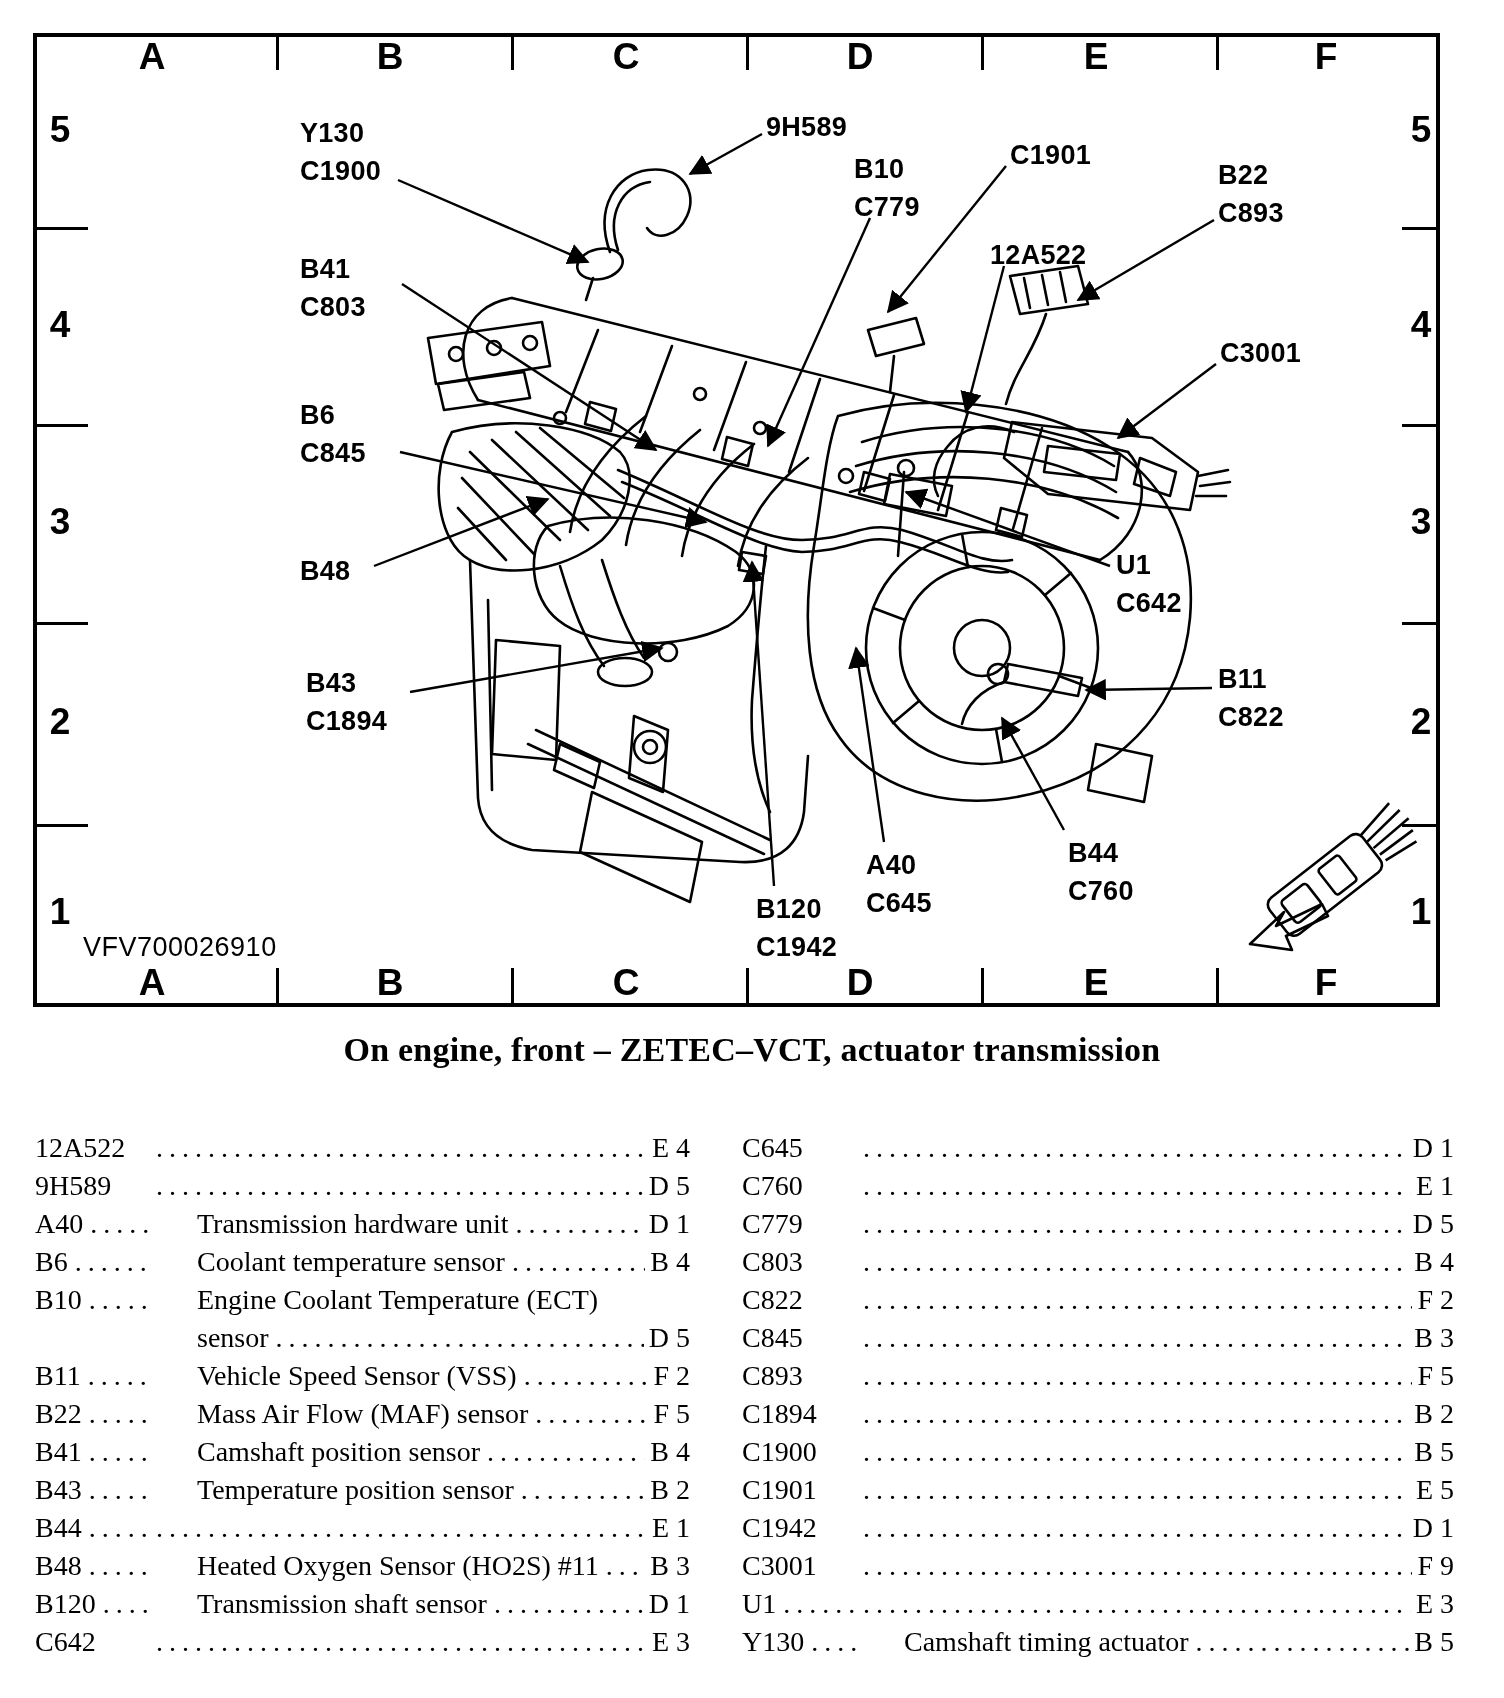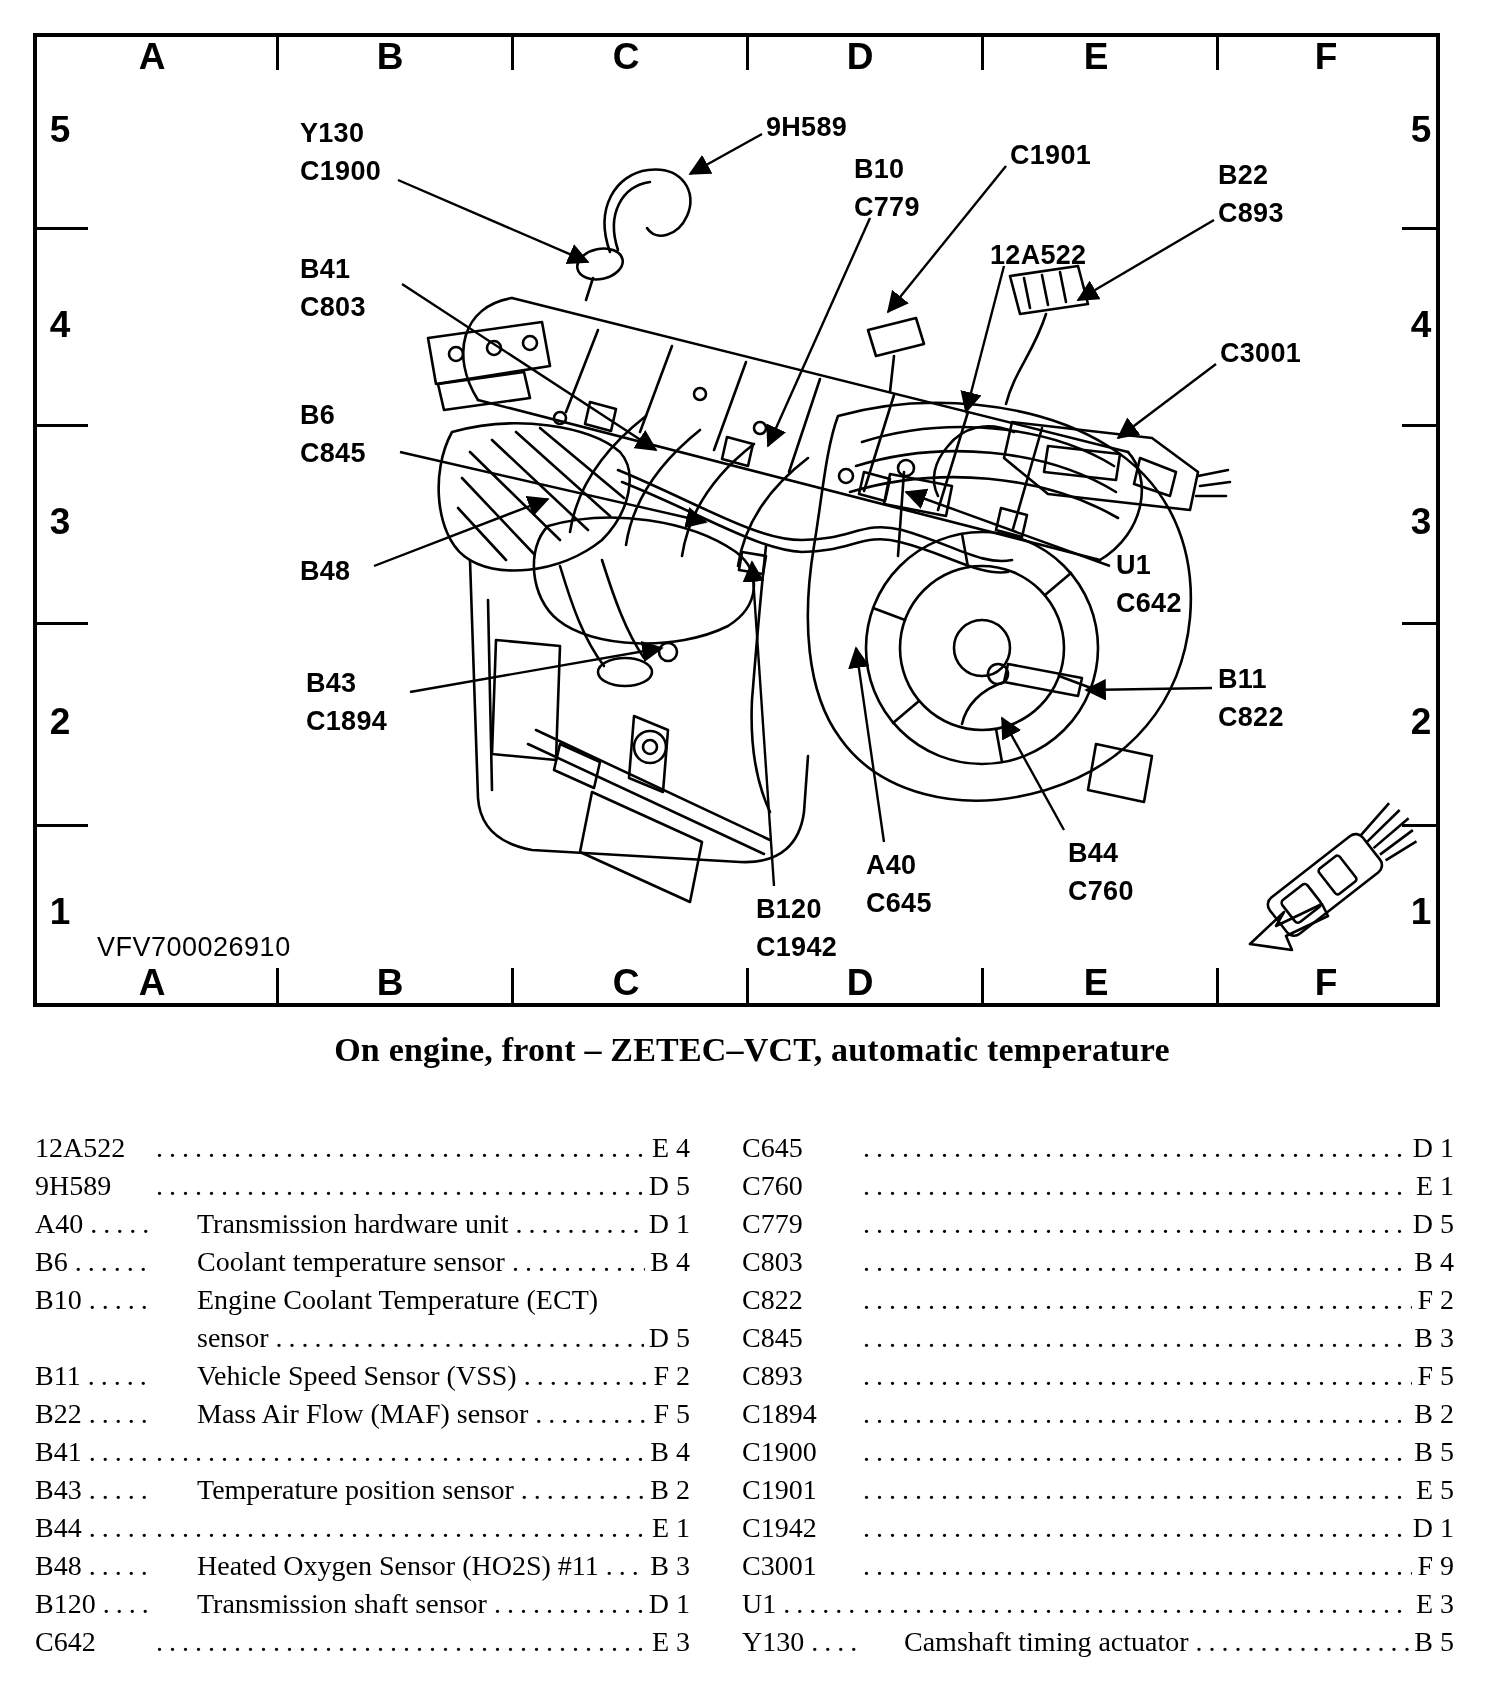--- a/index.html
+++ b/index.html
@@ -5,21 +5,21 @@
   html,body{margin:0;padding:0;background:#fff;}
   .page{position:relative;width:1504px;height:1698px;background:#fff;color:#000;overflow:hidden;
         font-family:"Liberation Sans",sans-serif;}
   
   .frame{position:absolute;left:33px;top:33px;width:1407px;height:974px;
          border:4px solid #000;box-sizing:border-box;}
   .gl-col{position:absolute;font:700 37px "Liberation Sans",sans-serif;transform:translateX(-50%);}
   .gl-row{position:absolute;font:700 37px "Liberation Sans",sans-serif;transform:translate(-50%,-50%);}
   .tick-v{position:absolute;width:3px;background:#000;}
   .tick-h{position:absolute;height:3px;background:#000;}
-  .vfv{position:absolute;left:97px;top:932px;font:400 27px "Liberation Sans",sans-serif;letter-spacing:.5px;}
+  .vfv{position:absolute;left:83px;top:932px;font:400 27px "Liberation Sans",sans-serif;letter-spacing:.5px;}
   
   .callout{position:absolute;font:700 27px/38px "Liberation Sans",sans-serif;
            letter-spacing:.3px;white-space:nowrap;}
   svg.art{position:absolute;left:0;top:0;}
   
   .caption{position:absolute;left:0;top:1007px;width:1504px;}
   .fig-title{margin:24px 30px 0;text-align:center;font:700 34px "Liberation Serif",serif;letter-spacing:.2px;}
   .index{display:flex;margin-top:60px;font:400 28px/38px "Liberation Serif",serif;}
   .icol-left{width:655px;margin-left:35px;}
   .icol-right{width:712px;margin-left:52px;}
@@ -290,21 +290,21 @@
         <div class="callout" style="left: 756px; top: 890px;">
           <div>B120</div>
           <div>C1942</div>
         </div>
       </div>
 
     <div class="vfv">VFV700026910</div>
   </div>
 
   <div class="caption">
-    <div class="fig-title">On engine, front – ZETEC–VCT, automatic temperature</div>
+    <div class="fig-title">On engine, front – ZETEC–VCT, actuator transmission</div>
     <div class="index">
       <div class="icol-left" id="index-left">
           <div class="irow">
             <span class="codecell">
               <span class="code">12A522</span>
             </span>
             <span class="dots">................................................................................</span>
             <span class="ref">E 4</span>
           </div>
           <div class="irow">
@@ -363,20 +363,21 @@
             </span>
             <span class="desc">Mass Air Flow (MAF) sensor</span>
             <span class="dots">................................................................................</span>
             <span class="ref">F 5</span>
           </div>
           <div class="irow">
             <span class="codecell">
               <span class="code">B41</span>
               <span class="cdots">............</span>
             </span>
+            <span class="desc">Camshaft position sensor</span>
             <span class="dots">................................................................................</span>
             <span class="ref">B 4</span>
           </div>
           <div class="irow">
             <span class="codecell">
               <span class="code">B43</span>
               <span class="cdots">............</span>
             </span>
             <span class="desc">Temperature position sensor</span>
             <span class="dots">................................................................................</span>

